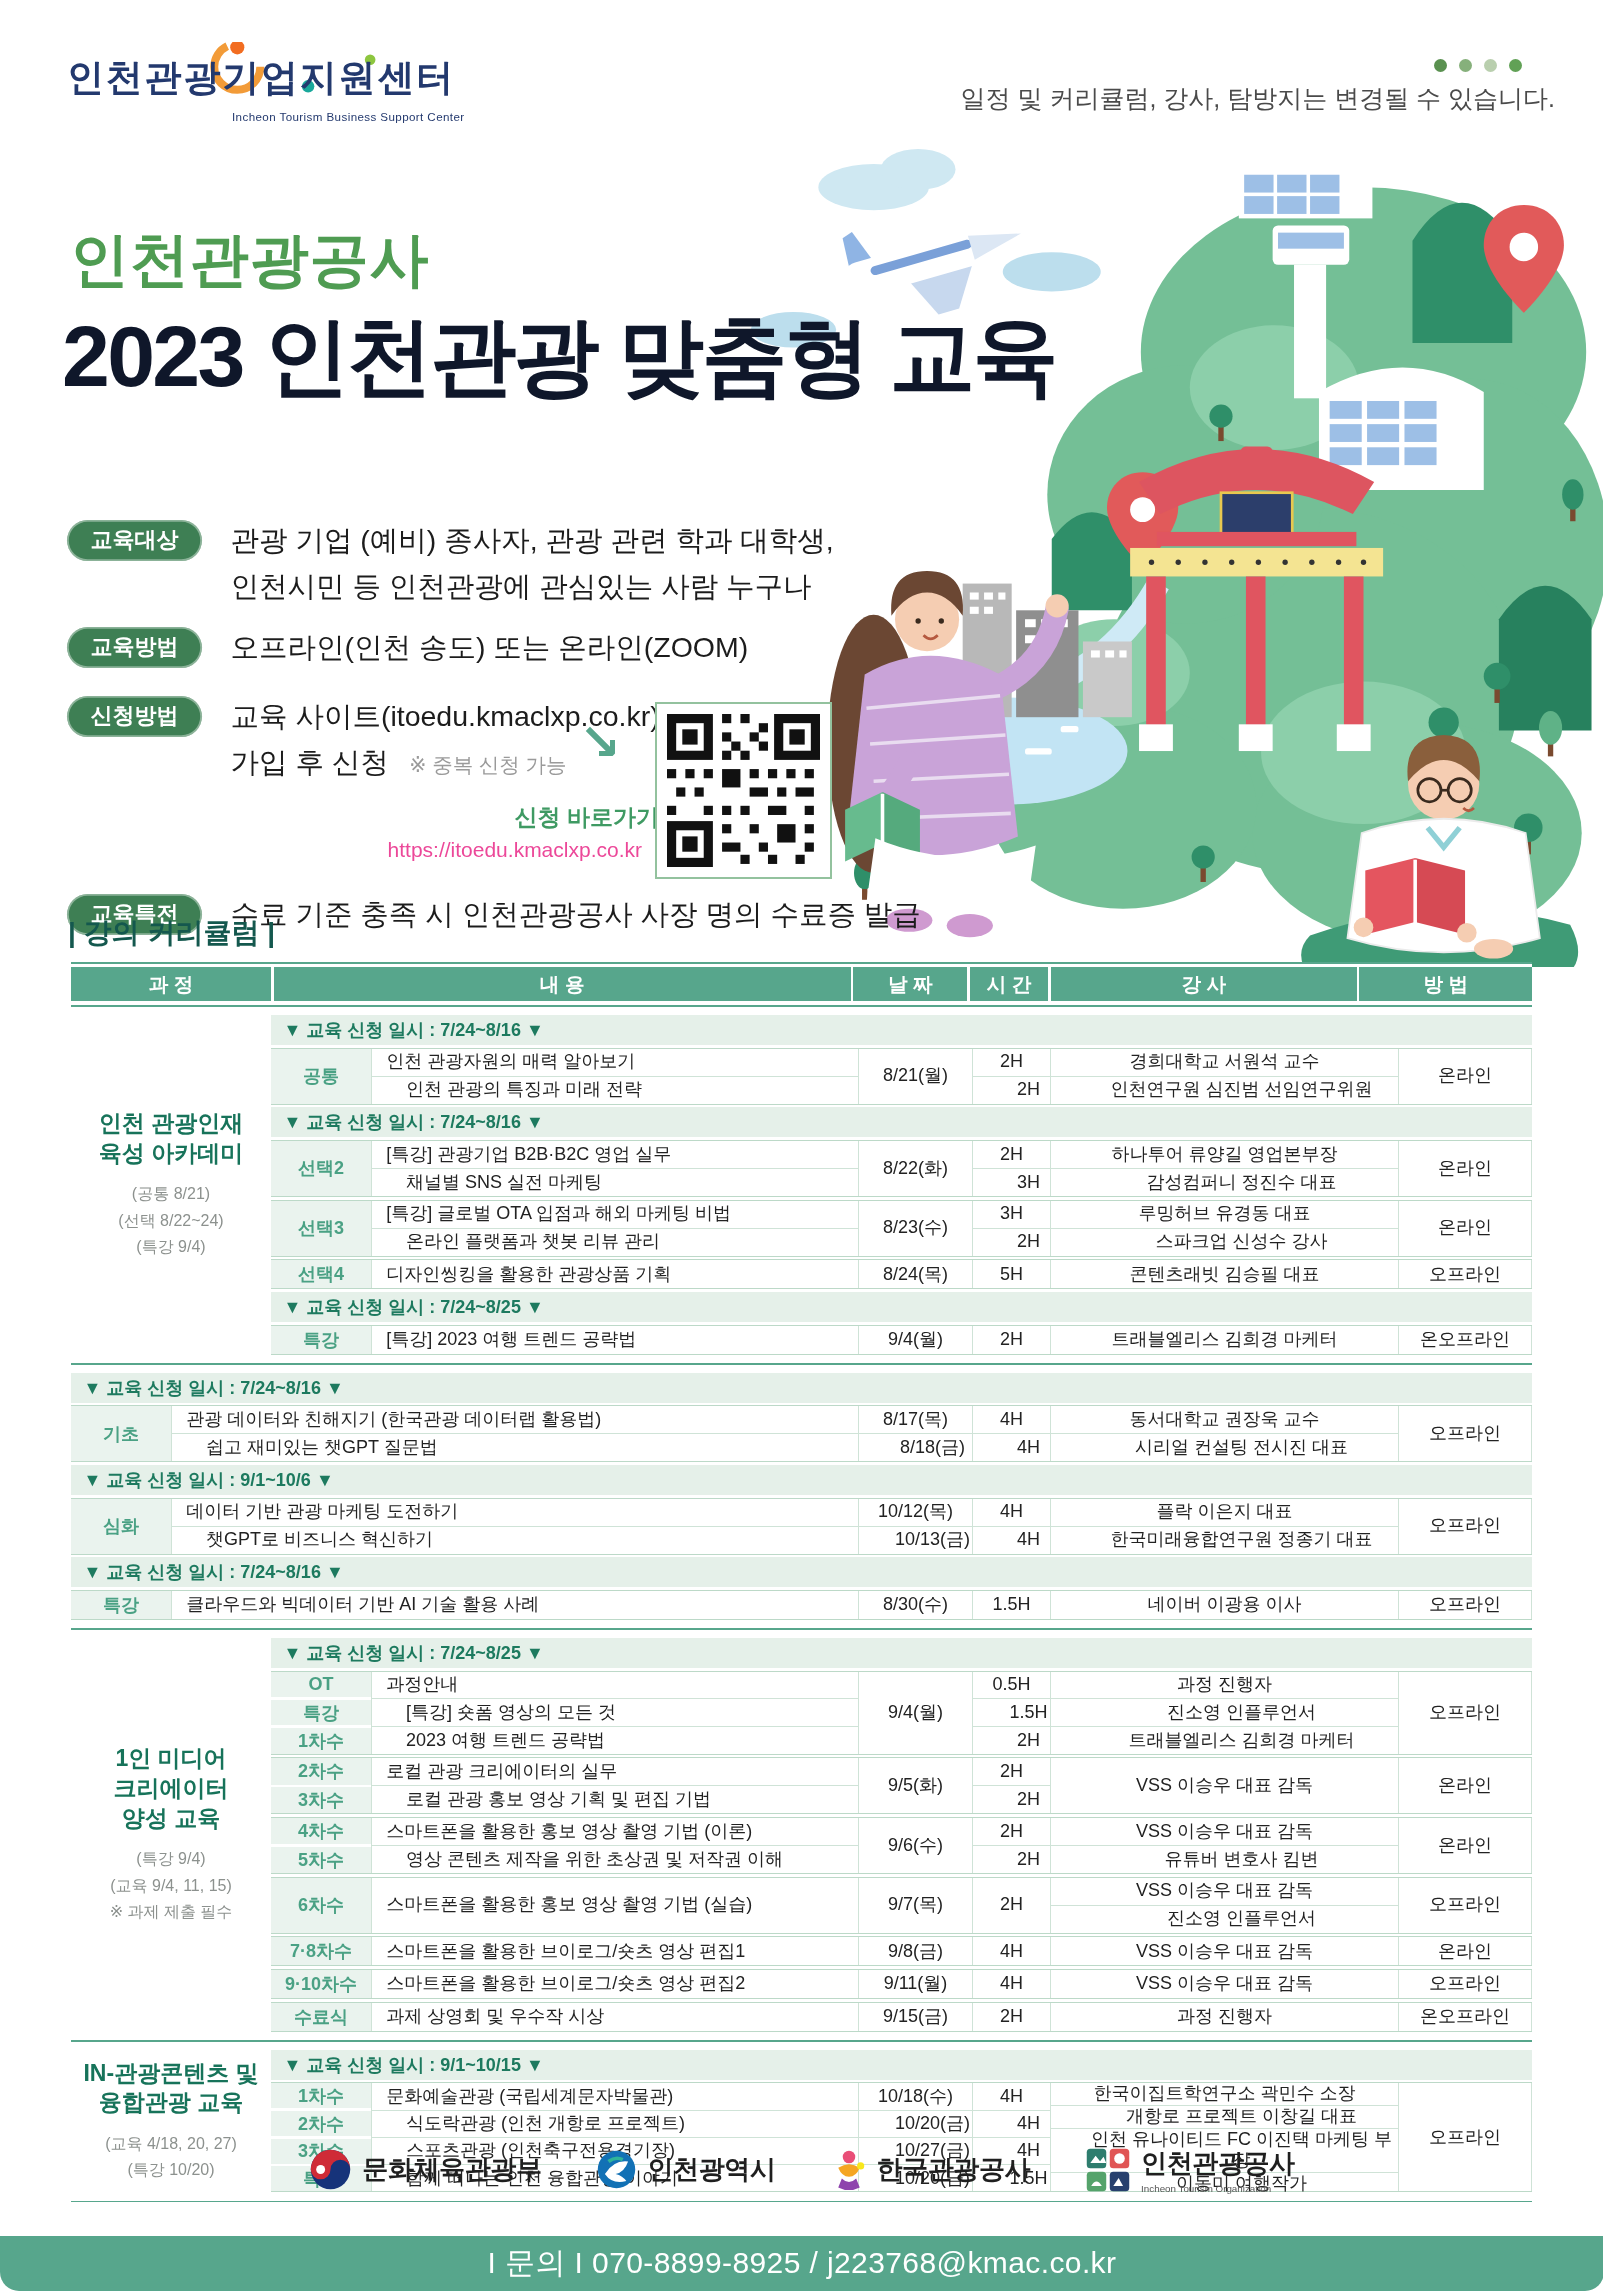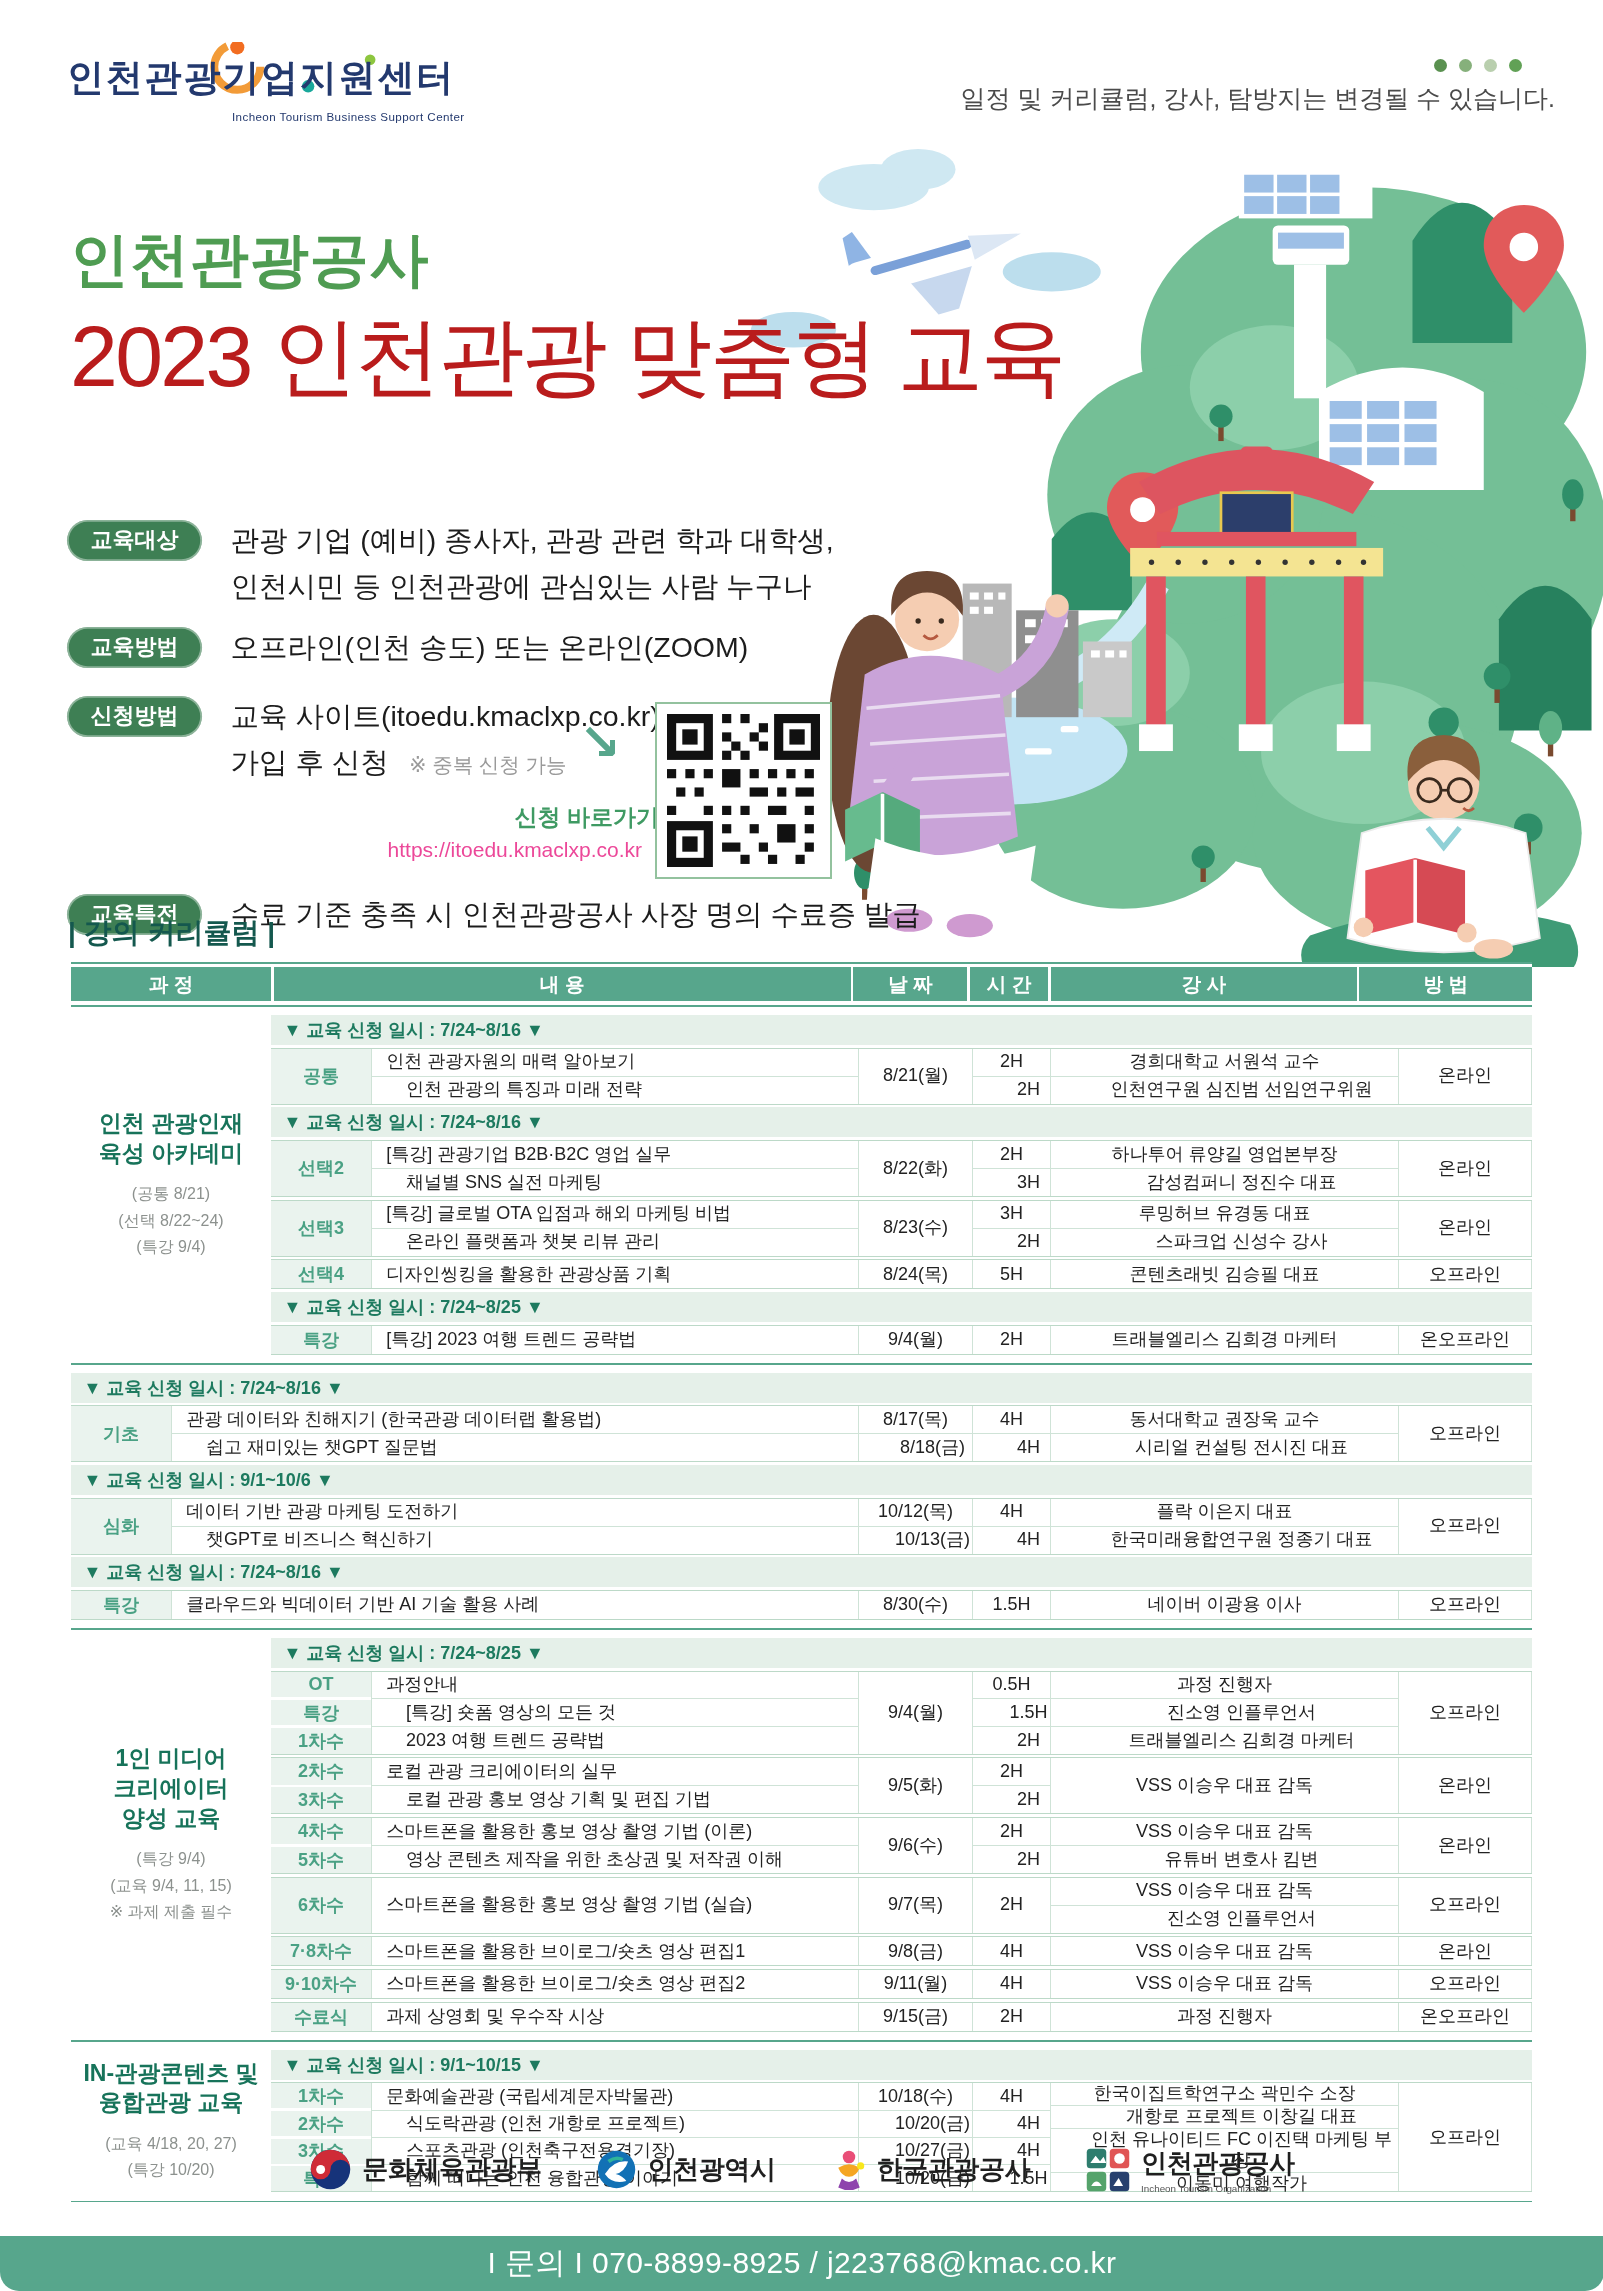--- a/index.html
+++ b/index.html
@@ -9,21 +9,21 @@
   .logo{position:absolute;left:67px;top:53px;}
   .logo-kr{position:relative;font-size:37px;font-weight:800;color:#23396e;letter-spacing:1.8px;z-index:2;}
   .logo-deco{position:absolute;left:134px;top:-10.7px;z-index:1;}
   .logo-en{font-size:11.6px;color:#23396e;margin-top:7.1px;padding-left:165px;letter-spacing:0.4px;}
   .top-dots{position:absolute;right:82px;top:59px;display:flex;gap:11.6px;}
   .top-dots i{width:13.4px;height:13.4px;border-radius:50%;display:block;}
   .top-note{position:absolute;right:49px;top:82px;font-size:25px;color:#4a4a4a;}
 
   
   .org-title{position:absolute;left:70px;top:221px;font-size:59px;font-weight:800;color:#4f9c52;letter-spacing:0.9px;}
-  .main-title{position:absolute;left:70px;top:299px;font-size:86px;font-weight:400;color:#b91c1c;letter-spacing:-2.7px;white-space:nowrap;z-index:3;}
+  .main-title{position:absolute;left:62px;top:299px;font-size:86px;font-weight:700;color:#0f172a;letter-spacing:-2.7px;white-space:nowrap;z-index:3;}
 
   
   .illus{position:absolute;left:740px;top:120px;width:864px;height:847px;z-index:1;}
 
   
   .info-item{position:absolute;left:67px;display:flex;align-items:flex-start;z-index:4;}
   .badge{flex:0 0 auto;width:135px;height:41px;border-radius:21.4px;background:#3e7f54;color:#fff;
          font-size:22px;font-weight:700;display:flex;align-items:center;justify-content:center;
          box-shadow:inset 0 0 0 1.8px rgba(255,255,255,.4);margin-right:28.5px;margin-top:2.7px;}
   .info-text{font-size:28.5px;color:#1c1c1c;line-height:46px;}

